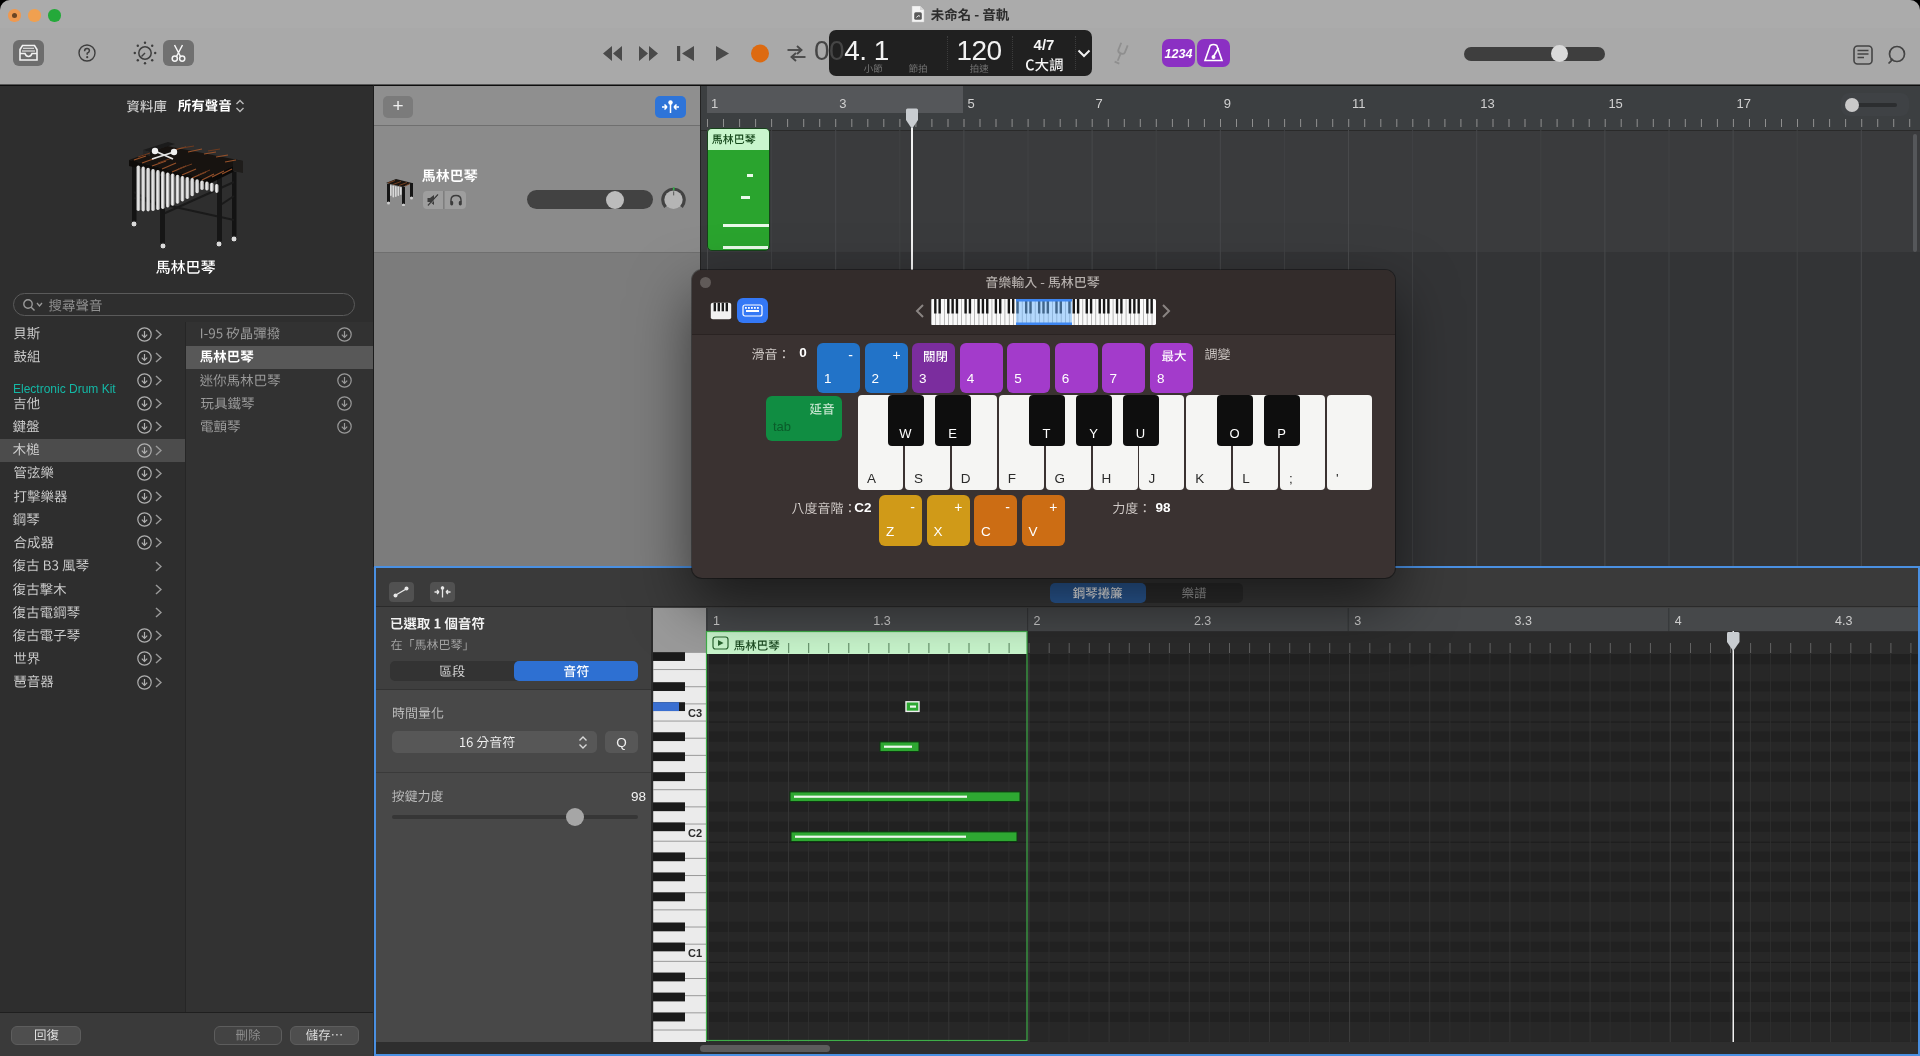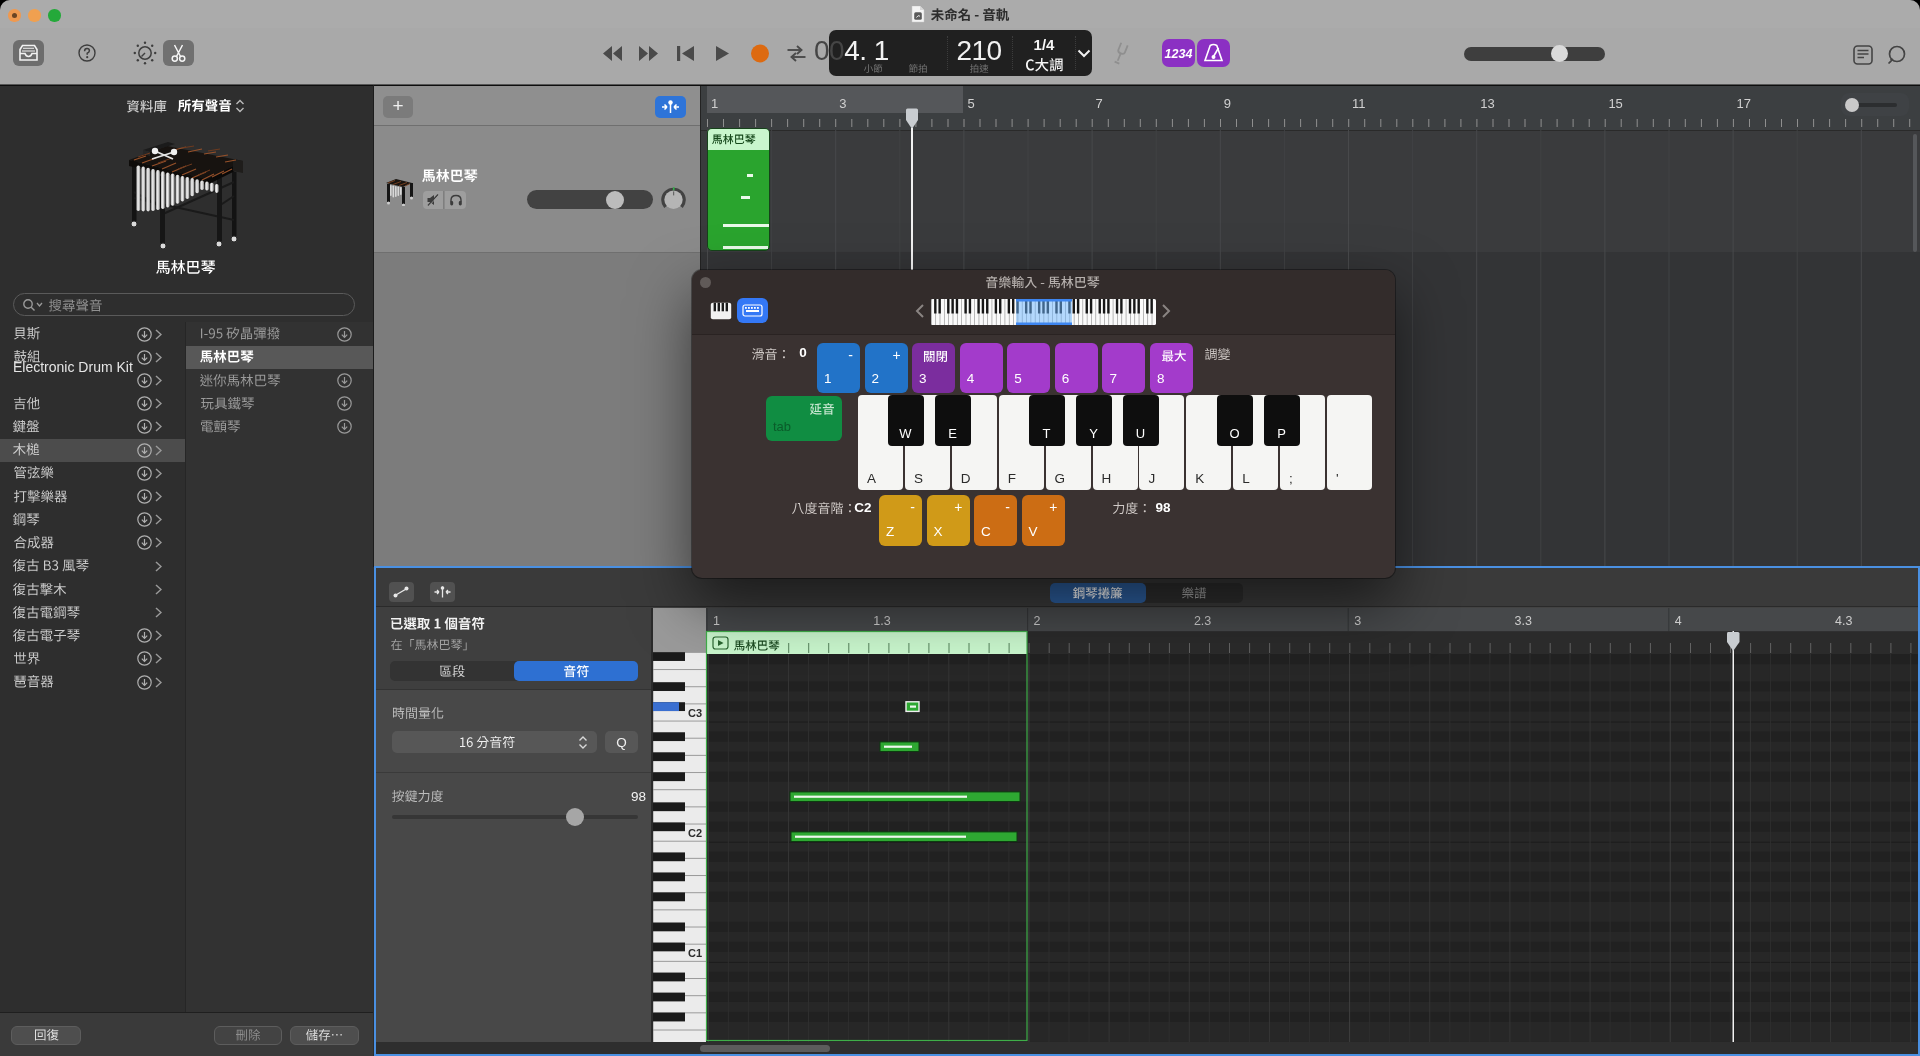--- a/index.html
+++ b/index.html
@@ -72,25 +72,25 @@
 </g>
     </svg>
     <div class="ab" style="left:829px;top:30px;width:263px;height:46px;border-radius:7px;background:#202020"></div>
     <div class="ab" style="left:814px;top:35px;width:110px;color:#454545;font-size:28px;letter-spacing:-0.5px">00<span style="color:#f2f2f2">4.&nbsp;1</span></div>
     <svg style="position:absolute;left:863.8px;top:64.0px;overflow:visible" width="19.3" height="9.8" viewBox="0.3 -8.0 19.3 9.8">
       <path d="M4.4 -7.8V-0.2C4.4 -0.0 4.3 0.0 4.1 0.0C3.9 0.0 3.3 0.0 2.6 0.0C2.7 0.2 2.8 0.6 2.9 0.8C3.8 0.8 4.3 0.8 4.7 0.6C5.0 0.5 5.2 0.3 5.2 -0.2V-7.8ZM6.7 -5.4C7.5 -4.1 8.3 -2.3 8.5 -1.1L9.3 -1.5C9.0 -2.6 8.2 -4.4 7.4 -5.7ZM1.9 -5.6C1.7 -4.3 1.1 -2.7 0.3 -1.7C0.5 -1.6 0.8 -1.4 1.0 -1.3C1.8 -2.4 2.4 -4.1 2.7 -5.5Z M11.8 -6.2C12.1 -5.9 12.4 -5.5 12.6 -5.3L13.1 -5.7C12.9 -6.0 12.6 -6.3 12.3 -6.6ZM15.9 -6.3C16.2 -6.0 16.5 -5.6 16.7 -5.3L17.2 -5.7C17.1 -6.0 16.7 -6.4 16.4 -6.6ZM13.4 -3.4V-2.6H11.2V-3.4ZM13.4 -3.9H11.2V-4.7H13.4ZM10.5 0.5C10.7 0.4 11.0 0.3 13.4 -0.3C13.6 0.0 13.7 0.3 13.9 0.5L14.5 0.2C14.2 -0.4 13.6 -1.2 13.0 -1.9L12.5 -1.6L13.0 -0.8L11.2 -0.4V-2.0H14.1V-5.2H10.6V-0.8C10.6 -0.4 10.3 -0.2 10.2 -0.1C10.3 0.1 10.5 0.4 10.5 0.5ZM14.8 -5.2V0.7H15.5V-4.6H17.5V-1.2C17.5 -1.1 17.5 -1.0 17.3 -1.0C17.1 -1.0 16.6 -1.0 16.1 -1.0C16.2 -0.8 16.3 -0.6 16.3 -0.4C17.0 -0.4 17.5 -0.4 17.8 -0.5C18.1 -0.6 18.2 -0.8 18.2 -1.2V-5.2ZM11.4 -8.0C11.0 -7.2 10.5 -6.4 9.9 -5.9C10.1 -5.7 10.3 -5.4 10.4 -5.3C10.8 -5.6 11.2 -6.1 11.5 -6.7H14.2V-7.3H11.8C11.9 -7.5 12.0 -7.6 12.0 -7.8ZM15.1 -8.0C14.9 -7.1 14.4 -6.2 13.9 -5.7C14.1 -5.5 14.3 -5.3 14.5 -5.2C14.8 -5.6 15.1 -6.1 15.4 -6.7H18.6V-7.3H15.6C15.7 -7.5 15.8 -7.7 15.8 -7.8Z" fill="#787878"></path>
     </svg>
     <svg style="position:absolute;left:908.9px;top:64.0px;overflow:visible" width="18.7" height="9.8" viewBox="0.4 -8.0 18.7 9.8">
       <path d="M2.3 -6.2C2.6 -5.9 2.9 -5.5 3.1 -5.3L3.6 -5.7C3.4 -6.0 3.1 -6.3 2.8 -6.6ZM6.4 -6.3C6.7 -6.0 7.0 -5.6 7.2 -5.3L7.7 -5.7C7.6 -6.0 7.2 -6.4 6.9 -6.6ZM3.9 -3.4V-2.6H1.7V-3.4ZM3.9 -3.9H1.7V-4.7H3.9ZM1.0 0.5C1.2 0.4 1.5 0.3 3.9 -0.3C4.1 0.0 4.2 0.3 4.4 0.5L5.0 0.2C4.7 -0.4 4.1 -1.2 3.5 -1.9L3.0 -1.6L3.5 -0.8L1.7 -0.4V-2.0H4.6V-5.2H1.1V-0.8C1.1 -0.4 0.8 -0.2 0.7 -0.1C0.8 0.1 1.0 0.4 1.0 0.5ZM5.3 -5.2V0.7H6.0V-4.6H8.0V-1.2C8.0 -1.1 8.0 -1.0 7.8 -1.0C7.6 -1.0 7.1 -1.0 6.6 -1.0C6.7 -0.8 6.8 -0.6 6.8 -0.4C7.5 -0.4 8.0 -0.4 8.3 -0.5C8.6 -0.6 8.7 -0.8 8.7 -1.2V-5.2ZM1.9 -8.0C1.5 -7.2 1.0 -6.4 0.4 -5.9C0.6 -5.7 0.8 -5.4 0.9 -5.3C1.3 -5.6 1.7 -6.1 2.0 -6.7H4.7V-7.3H2.3C2.4 -7.5 2.5 -7.6 2.5 -7.8ZM5.6 -8.0C5.4 -7.1 4.9 -6.2 4.4 -5.7C4.6 -5.5 4.8 -5.3 5.0 -5.2C5.3 -5.6 5.6 -6.1 5.9 -6.7H9.1V-7.3H6.1C6.2 -7.5 6.3 -7.7 6.3 -7.8Z M11.2 -8.0V-6.1H9.9V-5.4H11.2V-3.3C10.7 -3.2 10.2 -3.0 9.8 -3.0L10.0 -2.2L11.2 -2.6V-0.1C11.2 0.0 11.1 0.1 11.0 0.1C10.9 0.1 10.5 0.1 10.1 0.1C10.1 0.3 10.3 0.6 10.3 0.8C10.9 0.8 11.3 0.7 11.6 0.6C11.8 0.5 11.9 0.3 11.9 -0.1V-2.8L13.1 -3.2L13.0 -3.8L11.9 -3.5V-5.4H13.0V-6.1H11.9V-8.0ZM14.2 -2.7H17.4V-0.5H14.2ZM14.2 -3.4V-5.6H17.4V-3.4ZM15.5 -8.0C15.4 -7.5 15.3 -6.8 15.1 -6.3H13.5V0.7H14.2V0.2H17.4V0.7H18.1V-6.3H15.8C16.0 -6.7 16.2 -7.3 16.3 -7.9Z" fill="#787878"></path>
     </svg>
-    <div class="ab" style="left:944px;top:35px;width:70px;color:#f2f2f2;font-size:28px;letter-spacing:-0.5px;text-align:center">210</div>
+    <div class="ab" style="left:944px;top:35px;width:70px;color:#f2f2f2;font-size:28px;letter-spacing:-0.5px;text-align:center">120</div>
     <svg style="position:absolute;left:969.8px;top:64.0px;overflow:visible" width="19.4" height="9.7" viewBox="0.3 -8.0 19.4 9.7">
       <path d="M1.7 -8.0V-6.1H0.4V-5.4H1.7V-3.3C1.2 -3.2 0.7 -3.0 0.3 -3.0L0.5 -2.2L1.7 -2.6V-0.1C1.7 0.0 1.6 0.1 1.5 0.1C1.4 0.1 1.0 0.1 0.6 0.1C0.6 0.3 0.8 0.6 0.8 0.8C1.4 0.8 1.8 0.7 2.1 0.6C2.3 0.5 2.4 0.3 2.4 -0.1V-2.8L3.6 -3.2L3.5 -3.8L2.4 -3.5V-5.4H3.5V-6.1H2.4V-8.0ZM4.7 -2.7H7.9V-0.5H4.7ZM4.7 -3.4V-5.6H7.9V-3.4ZM6.0 -8.0C5.9 -7.5 5.8 -6.8 5.6 -6.3H4.0V0.7H4.7V0.2H7.9V0.7H8.6V-6.3H6.3C6.5 -6.7 6.7 -7.3 6.8 -7.9Z M10.3 -7.7C10.7 -7.2 11.2 -6.5 11.4 -6.1L12.0 -6.5C11.7 -6.9 11.2 -7.5 10.8 -8.0ZM13.6 -5.0H15.1V-3.8H13.6ZM15.8 -5.0H17.4V-3.8H15.8ZM15.1 -8.0V-7.0H12.6V-6.4H15.1V-5.6H13.0V-3.2H14.8C14.2 -2.4 13.3 -1.7 12.4 -1.3C12.5 -1.1 12.7 -0.9 12.8 -0.7C13.6 -1.2 14.5 -1.9 15.1 -2.7V-0.5H15.8V-2.7C16.6 -2.1 17.5 -1.4 18.0 -0.9L18.4 -1.4C17.9 -1.9 16.9 -2.7 16.1 -3.2H18.1V-5.6H15.8V-6.4H18.5V-7.0H15.8V-8.0ZM10.1 -2.7C10.2 -2.8 10.4 -2.8 10.6 -2.8H11.6C11.3 -1.4 10.6 -0.3 9.8 0.3C9.9 0.4 10.2 0.6 10.3 0.8C10.7 0.4 11.1 -0.0 11.5 -0.7C12.2 0.4 13.4 0.6 15.4 0.6C16.4 0.6 17.6 0.6 18.5 0.5C18.5 0.3 18.6 0.0 18.7 -0.1C17.8 -0.0 16.4 -0.0 15.4 -0.0C13.6 -0.0 12.4 -0.2 11.7 -1.2C12.0 -1.8 12.2 -2.5 12.3 -3.3L12.0 -3.4L11.8 -3.4H10.8C11.4 -4.1 12.0 -5.1 12.4 -5.6L12.0 -5.8L11.8 -5.8H9.9V-5.2H11.4C11.0 -4.6 10.5 -3.8 10.3 -3.6C10.1 -3.5 10.0 -3.4 9.8 -3.4C9.9 -3.2 10.0 -2.9 10.1 -2.7Z" fill="#787878"></path>
     </svg>
-    <div class="ab" style="left:1018px;top:36px;width:52px;color:#f5f5f5;font-size:15px;font-weight:bold;text-align:center">1/4</div>
+    <div class="ab" style="left:1018px;top:36px;width:52px;color:#f5f5f5;font-size:15px;font-weight:bold;text-align:center">4/7</div>
     <svg style="position:absolute;left:1025.6px;top:57.8px;overflow:visible" width="37.6" height="14.5" viewBox="0.8 -12.2 37.6 14.5">
       <path d="M5.6 0.2C7.0 0.2 8.0 -0.3 8.9 -1.3L8.0 -2.4C7.4 -1.7 6.6 -1.3 5.6 -1.3C3.8 -1.3 2.6 -2.8 2.6 -5.4C2.6 -7.9 3.8 -9.4 5.7 -9.4C6.5 -9.4 7.2 -9.0 7.8 -8.5L8.7 -9.5C8.0 -10.2 7.0 -10.9 5.7 -10.9C2.9 -10.9 0.8 -8.8 0.8 -5.3C0.8 -1.8 2.9 0.2 5.6 0.2Z M15.9 -12.2C15.8 -11.1 15.9 -9.7 15.7 -8.2H10.2V-6.8H15.4C14.9 -4.1 13.4 -1.5 9.9 0.0C10.3 0.3 10.8 0.8 11.0 1.2C14.3 -0.4 15.9 -2.9 16.6 -5.5C17.8 -2.5 19.6 -0.1 22.3 1.2C22.5 0.8 23.0 0.2 23.3 -0.1C20.5 -1.2 18.7 -3.7 17.7 -6.8H23.1V-8.2H17.2C17.3 -9.6 17.3 -11.0 17.4 -12.2Z M25.0 -7.8V-6.8H29.0V-7.8ZM25.0 -5.9V-4.8H29.0V-5.9ZM25.0 -3.9V1.0H26.1V0.4H29.0V-3.9ZM26.1 -2.8H27.9V-0.7H26.1ZM25.9 -11.8C26.2 -11.2 26.7 -10.3 26.9 -9.8H24.4V-8.7H29.4V-9.8H27.0L28.0 -10.3C27.8 -10.8 27.3 -11.6 26.9 -12.2ZM31.3 -10.4H33.2V-9.1H31.3ZM30.1 -11.6V-6.1C30.1 -4.0 30.0 -1.3 29.0 0.6C29.2 0.7 29.7 1.1 29.9 1.2C31.0 -0.6 31.2 -3.5 31.3 -5.7H36.2V-0.3C36.2 -0.1 36.2 -0.1 36.0 -0.1C35.8 -0.1 35.2 -0.1 34.5 -0.1C34.7 0.2 34.8 0.8 34.9 1.1C35.8 1.1 36.5 1.1 36.9 0.9C37.3 0.7 37.4 0.3 37.4 -0.3V-11.6ZM31.3 -8.0H33.2V-6.7H31.3ZM36.2 -10.4V-9.1H34.3V-10.4ZM36.2 -8.0V-6.7H34.3V-8.0ZM31.8 -4.8V-0.7H32.8V-1.3H35.6V-4.8ZM32.8 -3.8H34.6V-2.3H32.8Z" fill="#f5f5f5"></path>
     </svg>
     <svg class="ab" style="left:1077px;top:49px" width="14" height="9" viewBox="0 0 14 9">
       <path d="M1.5 1.5 L7 7 L12.5 1.5" stroke="#f0f0f0" stroke-width="2" fill="none"></path>
     </svg>
     <div class="ab" style="left:947px;top:36px;width:1px;height:34px;border-left:1px dotted #3c3c3c"></div>
     <div class="ab" style="left:1012px;top:36px;width:1px;height:34px;border-left:1px dotted #3c3c3c"></div>
     <div class="ab" style="left:1075px;top:36px;width:1px;height:34px;border-left:1px dotted #3c3c3c"></div>
     <svg class="ab" style="left:1109px;top:42px" width="24" height="24" viewBox="0 0 24 24">
@@ -257,21 +257,21 @@
     <svg style="position:absolute;left:13.5px;top:350.4px;overflow:visible" width="26.9" height="13.5" viewBox="0.5 -11.4 26.9 13.5">
       <path d="M2.2 -5.5H5.2V-4.0H2.2ZM1.2 -6.3V-3.2H6.2V-6.3ZM1.6 -2.7C1.9 -2.1 2.2 -1.3 2.2 -0.7L3.1 -1.0C3.1 -1.5 2.8 -2.3 2.5 -2.9ZM6.8 -6.3V-5.3H7.6L7.2 -5.2C7.6 -3.8 8.2 -2.6 9.0 -1.5C8.1 -0.7 7.1 -0.1 6.0 0.3C6.2 0.5 6.5 0.9 6.7 1.1C7.8 0.7 8.8 0.0 9.7 -0.8C10.4 0.0 11.4 0.6 12.4 1.1C12.6 0.8 12.9 0.4 13.1 0.2C12.1 -0.1 11.2 -0.7 10.4 -1.5C11.4 -2.7 12.2 -4.2 12.7 -6.0L12.0 -6.3L11.9 -6.3H10.3V-8.3H12.9V-9.2H10.3V-11.3H9.2V-9.2H6.7V-8.3H9.2V-6.3ZM11.4 -5.3C11.0 -4.1 10.4 -3.1 9.7 -2.2C9.0 -3.1 8.5 -4.2 8.1 -5.3ZM1.0 -8.1V-7.2H6.4V-8.1H4.2V-9.3H6.6V-10.1H4.2V-11.3H3.2V-10.1H0.7V-9.3H3.2V-8.1ZM0.5 -0.3 0.7 0.7C2.3 0.4 4.6 0.1 6.7 -0.2L6.7 -1.1L5.0 -0.9C5.3 -1.4 5.5 -2.1 5.7 -2.8L4.8 -3.0C4.6 -2.3 4.3 -1.4 4.1 -0.7Z M16.3 -2.6C16.5 -1.6 16.6 -0.4 16.6 0.4L17.5 0.2C17.4 -0.6 17.3 -1.8 17.1 -2.7ZM14.7 -2.7C14.6 -1.6 14.4 -0.4 14.0 0.5C14.3 0.5 14.7 0.7 14.9 0.8C15.1 -0.1 15.4 -1.3 15.5 -2.5ZM17.8 -2.8C18.1 -2.1 18.4 -1.1 18.5 -0.4L19.3 -0.7C19.2 -1.4 18.9 -2.3 18.6 -3.0ZM20.1 -10.7V-0.1H18.9V0.8H26.4V-0.1H25.5V-10.7ZM21.1 -0.1V-2.8H24.6V-0.1ZM21.1 -6.3H24.6V-3.7H21.1ZM21.1 -7.2V-9.7H24.6V-7.2ZM14.4 -3.2C14.7 -3.4 15.1 -3.5 18.3 -4.0C18.4 -3.7 18.5 -3.4 18.5 -3.1L19.4 -3.4C19.2 -4.1 18.8 -5.3 18.5 -6.3L17.7 -6.0C17.8 -5.6 18.0 -5.2 18.1 -4.8L15.7 -4.4C16.9 -5.7 18.0 -7.2 19.0 -8.8L18.1 -9.3C17.8 -8.7 17.4 -8.1 17.0 -7.5L15.4 -7.4C16.2 -8.4 17.0 -9.7 17.6 -11.0L16.7 -11.4C16.1 -9.9 15.1 -8.3 14.8 -8.0C14.5 -7.5 14.3 -7.3 14.0 -7.2C14.1 -7.0 14.3 -6.5 14.4 -6.3C14.5 -6.4 14.8 -6.5 16.4 -6.6C15.8 -5.9 15.4 -5.3 15.1 -5.1C14.7 -4.6 14.4 -4.3 14.1 -4.2C14.2 -3.9 14.4 -3.4 14.4 -3.2Z" fill="#cbcbcb"></path>
     </svg>
     <svg class="ab" style="left:136.5px;top:349.8px" width="15" height="15" viewBox="0 0 15 15">
       <circle cx="7.5" cy="7.5" r="6.7" fill="none" stroke="#b0b0b0" stroke-width="1.2"></circle>
       <path d="M7.5 4 V10 M4.8 7.6 L7.5 10.4 L10.2 7.6" stroke="#b0b0b0" stroke-width="1.2" fill="none"></path>
     </svg>
     <svg class="ab" style="left:155.0px;top:351.8px" width="7" height="11" viewBox="0 0 7 11">
       <path d="M1 1 L6 5.5 L1 10" stroke="#9a9a9a" stroke-width="1.5" fill="none"></path>
     </svg>
-    <div class="ab" style="left:13px;top:359px;font-size:14px;color:#e5e5e5">Electronic Drum Kit</div>
+    <div class="ab" style="left:13px;top:382px;font-size:12px;color:#14b8a6">Electronic Drum Kit</div>
     <svg class="ab" style="left:136.5px;top:373.0px" width="15" height="15" viewBox="0 0 15 15">
       <circle cx="7.5" cy="7.5" r="6.7" fill="none" stroke="#b0b0b0" stroke-width="1.2"></circle>
       <path d="M7.5 4 V10 M4.8 7.6 L7.5 10.4 L10.2 7.6" stroke="#b0b0b0" stroke-width="1.2" fill="none"></path>
     </svg>
     <svg class="ab" style="left:155.0px;top:375.0px" width="7" height="11" viewBox="0 0 7 11">
       <path d="M1 1 L6 5.5 L1 10" stroke="#9a9a9a" stroke-width="1.5" fill="none"></path>
     </svg>
     <svg style="position:absolute;left:13.9px;top:396.9px;overflow:visible" width="26.7" height="13.5" viewBox="0.9 -11.3 26.7 13.5">
       <path d="M6.2 -11.3V-9.4H0.9V-8.5H6.2V-6.5H1.7V-5.5H11.9V-6.5H7.2V-8.5H12.6V-9.4H7.2V-11.3ZM2.4 -4.0V1.2H3.5V0.5H10.1V1.2H11.2V-4.0ZM3.5 -0.4V-3.1H10.1V-0.4Z M18.9 -10.0V-6.4L17.2 -5.8L17.6 -4.9L18.9 -5.4V-0.9C18.9 0.6 19.4 1.0 21.0 1.0C21.3 1.0 24.2 1.0 24.5 1.0C26.0 1.0 26.4 0.3 26.5 -1.5C26.2 -1.6 25.8 -1.8 25.6 -1.9C25.5 -0.3 25.4 0.0 24.5 0.0C23.9 0.0 21.5 0.0 21.0 0.0C20.0 0.0 19.8 -0.1 19.8 -0.9V-5.8L21.8 -6.5V-1.9H22.8V-6.9L24.9 -7.7C24.9 -6.0 24.8 -3.9 24.7 -2.6L25.5 -2.4C25.8 -4.0 25.9 -6.6 25.9 -8.5L26.0 -8.7L25.2 -9.0L25.0 -8.8L22.8 -8.0V-11.3H21.8V-7.6L19.8 -6.8V-10.0ZM17.1 -11.3C16.3 -9.2 15.1 -7.2 13.7 -5.9C13.9 -5.7 14.2 -5.1 14.3 -4.9C14.8 -5.4 15.2 -5.9 15.7 -6.5V1.1H16.6V-8.0C17.2 -9.0 17.7 -10.0 18.1 -11.0Z" fill="#cbcbcb"></path>
     </svg>

